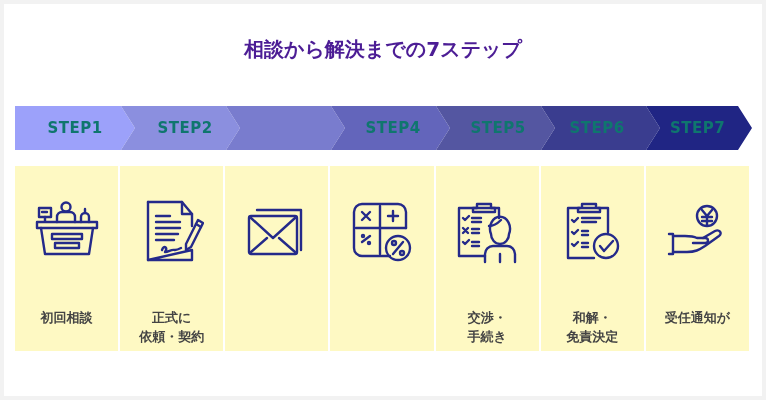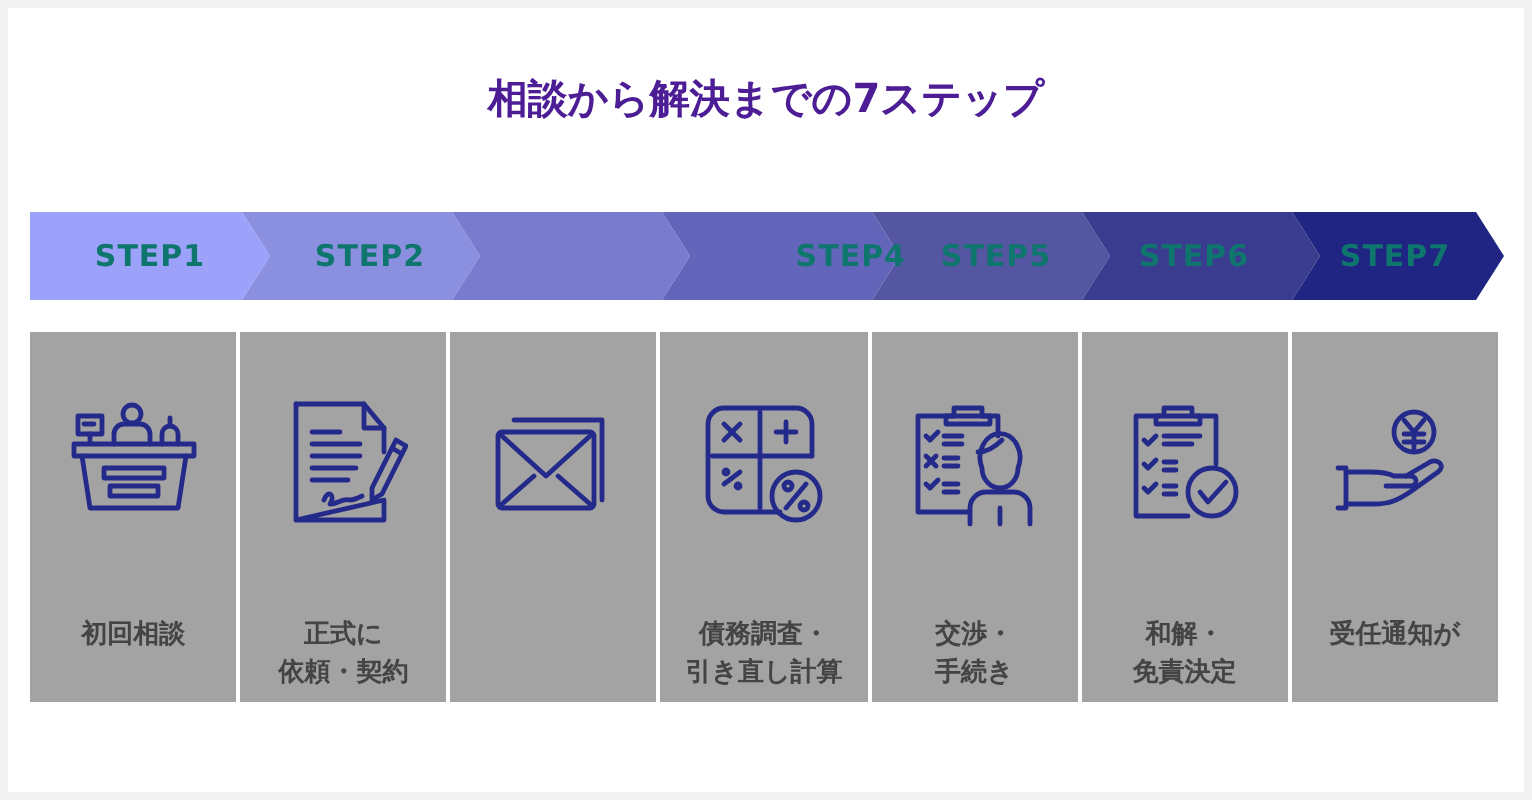--- a/index.html
+++ b/index.html
@@ -3,21 +3,21 @@
 <meta charset="utf-8">
 <style>
   html,body{margin:0;padding:0;}
   body{width:766px;height:400px;background:#f2f2f2;font-family:"DejaVu Sans","Liberation Sans",sans-serif;overflow:hidden;position:relative;}
   .panel{position:absolute;left:4px;top:4px;width:758px;height:392px;background:#ffffff;}
   .title{position:absolute;left:0;top:36px;width:766px;text-align:center;font-size:20px;font-weight:bold;letter-spacing:0px;}
   .bar{position:absolute;left:15px;top:106px;width:737px;height:44px;}
   .seg{position:absolute;top:0;height:44px;display:flex;align-items:center;justify-content:center;color:#0f766e;font-family:"DejaVu Sans","Liberation Sans",sans-serif;font-weight:bold;font-size:15px;letter-spacing:0.5px;}
   .seg span{position:relative;z-index:2;}
   .cards{position:absolute;left:15px;top:166px;width:734px;height:185px;display:flex;gap:2px;}
-  .card{flex:1;background:#a3a3a3;position:relative;}
+  .card{flex:1;background:#fef9c3;position:relative;}
   .card .ico{position:absolute;left:50%;top:34px;transform:translateX(-50%);width:64px;height:64px;}
   .card .lbl{position:absolute;left:0;right:0;top:142px;text-align:center;font-size:13px;font-weight:bold;color:#444;line-height:19px;white-space:pre-line;}
 </style>
 </head>
 <body>
 
 <div class="panel"></div>
 
 <div class="title" style="color:#4c1d95;">相談から解決までの7ステップ</div>
 
@@ -30,21 +30,21 @@
     <polygon points="421,0 526,0 540,22 526,44 421,44 435,22" fill="#5456a1"></polygon>
     <polygon points="526,0 631,0 645,22 631,44 526,44 540,22" fill="#3a3d8f"></polygon>
     <polygon points="631,0 723,0 737,22 723,44 631,44 645,22" fill="#202584"></polygon>
   </svg>
   <div class="seg" style="left:0;width:120px;">
       <span>STEP1</span>
     </div>
   <div class="seg" style="left:110px;width:120px;">
       <span>STEP2</span>
     </div>
-  <div class="seg" style="left:318px;width:120px;justify-content:flex-end;">
+  <div class="seg" style="left:318px;width:120px;">
       <span>STEP4</span>
     </div>
   <div class="seg" style="left:423px;width:120px;">
       <span>STEP5</span>
     </div>
   <div class="seg" style="left:522px;width:120px;">
       <span>STEP6</span>
     </div>
   <div class="seg" style="left:630px;width:105px;">
       <span>STEP7</span>
@@ -106,22 +106,20 @@
       <path d="M12 12 l8 8 M20 12 l-8 8"></path>
         <path d="M38 16 h10 M43 11 v10"></path>
       <path d="M12 42 l8 -6"></path>
         <circle cx="13" cy="36" r="1"></circle>
         <circle cx="19" cy="43" r="1"></circle>
       <circle cx="48" cy="48" r="12"></circle>
         <path d="M43 54 l10 -12"></path>
         <circle cx="44" cy="43" r="2"></circle>
         <circle cx="52" cy="53" r="2"></circle>
     </svg>
-    <div class="lbl">債務調査・
-引き直し計算</div>
   </div>
 
   <div class="card">
     <svg class="ico" viewBox="0 0 64 64" fill="none" stroke="#242a8a" stroke-width="2.4" stroke-linejoin="round" stroke-linecap="round">
       <path d="M22 8 h-18 v48 h26"></path>
         <path d="M36 8 h8 v10"></path>
       <path d="M22 8 v-4 h14 v4 M18 12 v-4 h22 v4 z"></path>
       <path d="M8 18 l2 2 l4 -4"></path>
         <line x1="17" y1="18" x2="26" y2="18"></line>
         <line x1="17" y1="22" x2="26" y2="22"></line>

